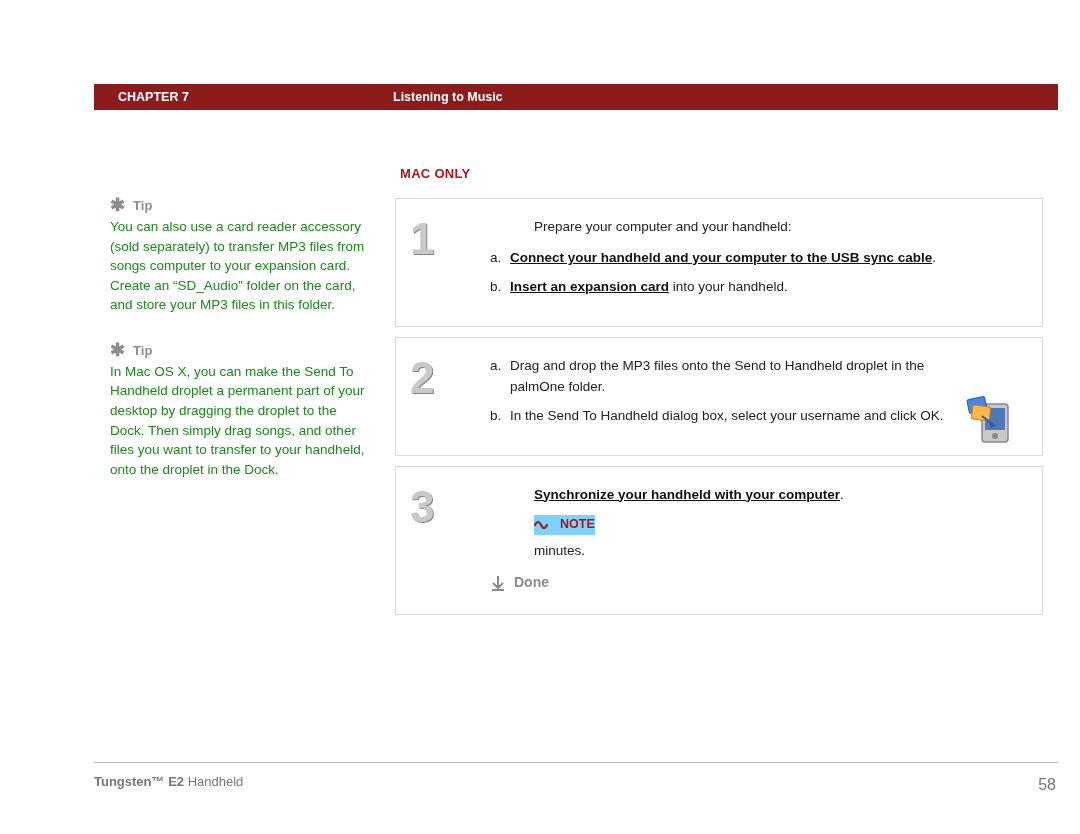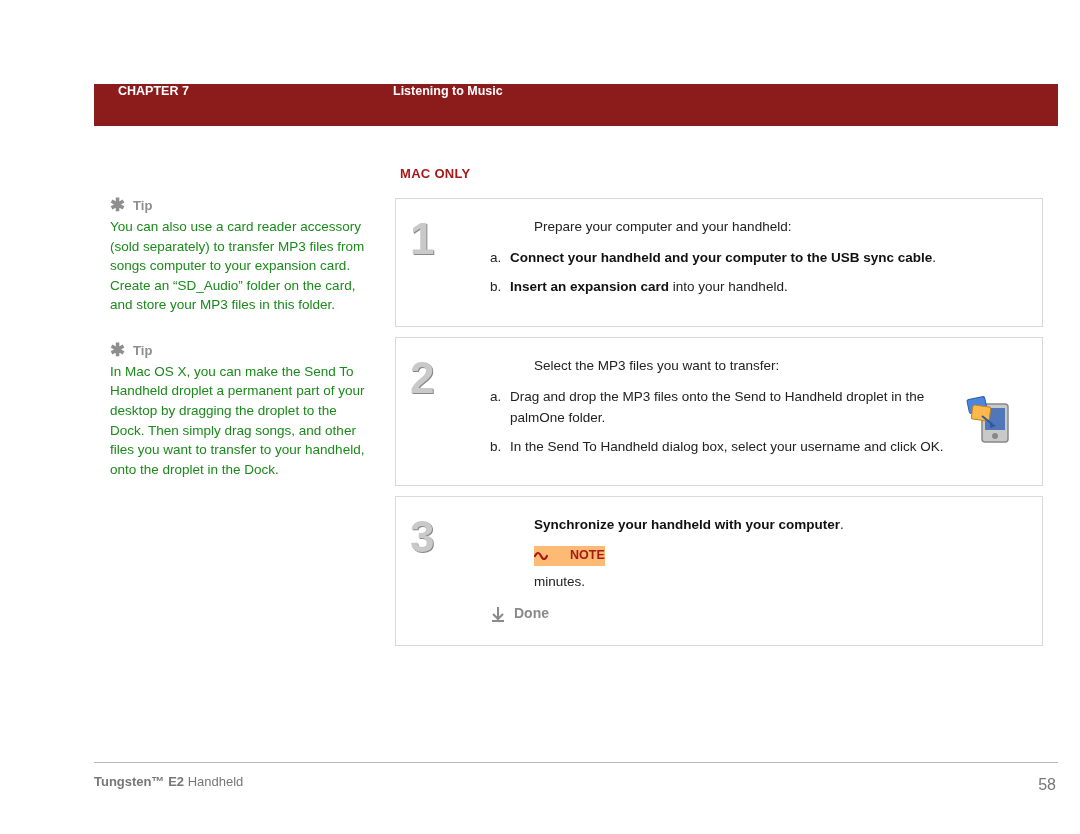--- a/index.html
+++ b/index.html
@@ -9,24 +9,24 @@
     width: 1080px;
     height: 834px;
     position: relative;
     color: #222;
   }
   .header-bar {
     position: absolute;
     top: 84px;
     left: 94px;
     right: 22px;
-    height: 42px;
+    height: 26px;
     background: #8c1b1b;
     display: flex;
-    align-items: flex-start;
+    align-items: center;
     color: #fff;
     font-size: 12.5px;
     font-weight: 700;
   }
   .header-bar .chapter { margin-left: 24px; width: 275px; }
   .header-bar .title { }
   .platform-label {
     position: absolute;
     left: 400px;
     top: 166px;
@@ -86,31 +86,32 @@
     flex: 1;
     font-size: 13.5px;
     line-height: 1.55;
     color: #222;
   }
   .step-body p { margin-bottom: 10px; margin-left: 44px; }
   .step-body .sub { padding-left: 0; }
   .step-body .sub-row { display: flex; margin-bottom: 8px; }
   .step-body .sub-row .letter { width: 20px; flex-shrink:0; }
   .step-body .link {
+    text-decoration: underline;
     font-weight: 700;
     color: #111;
   }
   .note-badge {
-    background: #fdba74;
+    background: #7dd3fc;
     color: #a81818;
     font-weight: 700;
     border: none;
     display: inline-flex;
     align-items: center;
-    gap: 22px;
+    gap: 12px;
     margin-right: 4px;
     font-size: 12.5px;
   }
   .done-row {
     display: flex;
     align-items: center;
     gap: 8px;
     color: #8a8a8a;
     font-weight: 700;
     font-size: 14px;
@@ -195,21 +196,20 @@
         </div>
       </div>
     </div>
   </div>
 
   <div class="step">
     <div class="step-num-col">
       <div class="step-num">2</div>
     </div>
     <div class="step-body">
-      <p>Select the MP3 files you want to transfer:</p>
       <div class="sub" style="padding-right:80px;">
         <div class="sub-row">
           <span class="letter">a.</span>
           <span>Drag and drop the MP3 files onto the Send to Handheld droplet in the palmOne folder.</span>
         </div>
         <div class="sub-row">
           <span class="letter">b.</span>
           <span>In the Send To Handheld dialog box, select your username and click OK.</span>
         </div>
       </div>

